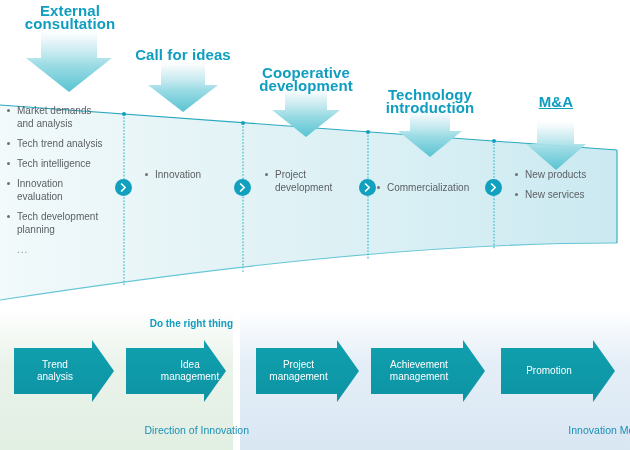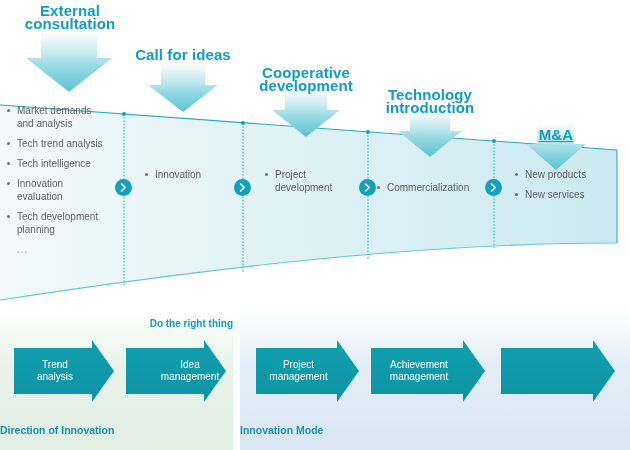--- a/index.html
+++ b/index.html
@@ -85,23 +85,24 @@
     color: #0f9dc0;
     font-size: 10px;
     font-weight: bold;
     text-align: right;
     white-space: nowrap;
   }
   .panel-footer {
     position: absolute;
     color: #1a8fb5;
     font-size: 10.5px;
-    font-weight: bold;
-    text-align: left;
+    font-weight: normal;
+    text-align: right;
     white-space: nowrap;
+    margin-left: 16px;
   }
 
   
   .proc-arrow {
     position: absolute;
     height: 46px;
     display: flex;
     align-items: center;
     justify-content: flex-start;
   }
@@ -201,21 +202,21 @@
     </g>
   </svg>
 
   <div class="stage-label" style="left:22px;  top:4px;  width:96px;">External
 consultation</div>
   <div class="stage-label" style="left:133px; top:48px; width:100px;">Call for ideas</div>
   <div class="stage-label" style="left:256px; top:66px; width:100px;">Cooperative
 development</div>
   <div class="stage-label" style="left:380px; top:88px; width:100px;">Technology
 introduction</div>
-  <div class="stage-label" style="left:506px; top:128px; width:100px;text-decoration:underline;">M&amp;A</div>
+  <div class="stage-label" style="left:506px; top:95px; width:100px;text-decoration:underline;">M&amp;A</div>
 
   <div class="bullet-list" style="left:6px; top:104px; width:118px;">
     <div class="bullet-row">Market demands
 and analysis</div>
     <div class="bullet-row">Tech trend analysis</div>
     <div class="bullet-row">Tech intelligence</div>
     <div class="bullet-row">Innovation
 evaluation</div>
     <div class="bullet-row">Tech development
 planning</div>
@@ -275,14 +276,17 @@
 management</div>
   </div>
   <div class="proc-arrow" style="left:256px; top:348px; width:103px;">
     <div class="txt">Project
 management</div>
   </div>
   <div class="proc-arrow" style="left:371px; top:348px; width:114px;">
     <div class="txt">Achievement
 management</div>
   </div>
+  <div class="proc-arrow" style="left:501px; top:348px; width:114px;">
+    <div class="txt">Promotion</div>
+  </div>
 
 </div>
 
 </body></html>

